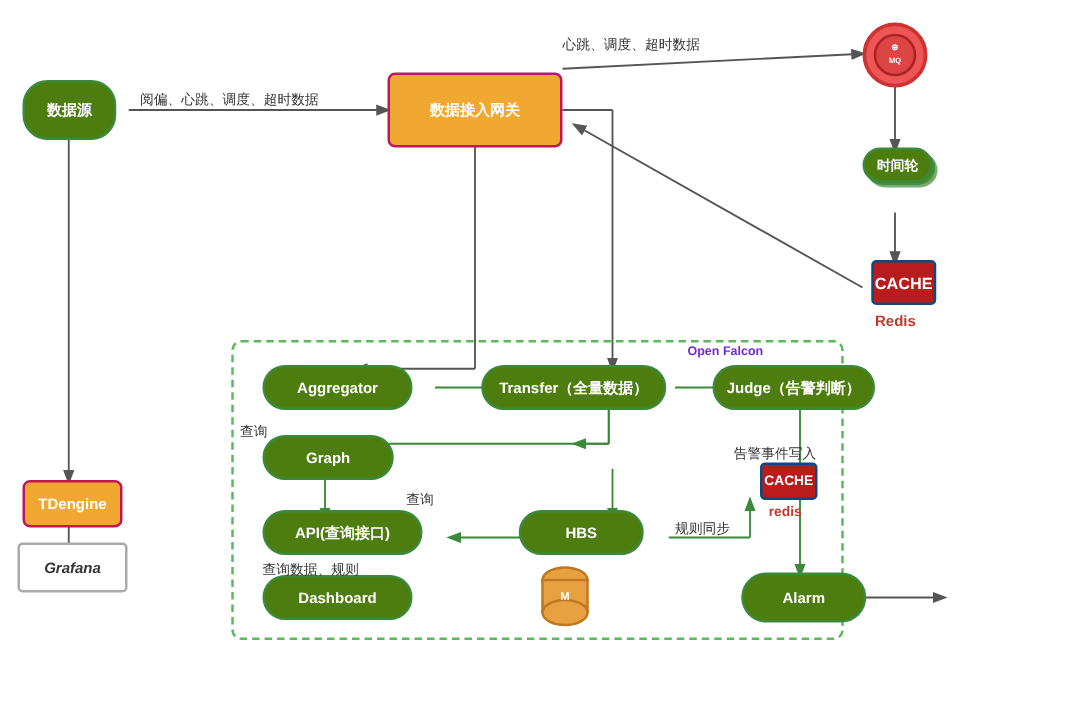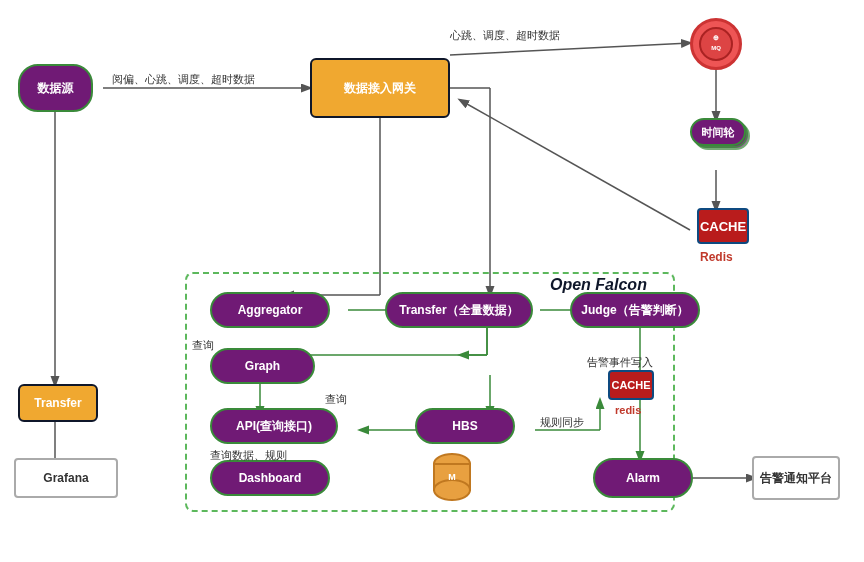--- a/index.html
+++ b/index.html
@@ -21,29 +21,29 @@
       position: absolute;
       display: flex;
       align-items: center;
       justify-content: center;
       text-align: center;
       border-radius: 6px;
       font-size: 12px;
       font-weight: bold;
     }
     .box-green {
-      background: #701a75;
+      background: #4d7c0f;
       color: white;
       border: 2px solid #3a8a3a;
       border-radius: 20px;
     }
     .box-orange {
       background: #f0a830;
       color: white;
-      border: 2px solid #0f172a;
+      border: 2px solid #be185d;
       border-radius: 6px;
     }
     .box-white {
       background: white;
       color: #333;
       border: 2px solid #aaa;
       border-radius: 4px;
     }
     .box-blue-cache {
       background: #b91c1c;
@@ -53,24 +53,23 @@
       font-size: 13px;
       font-weight: bold;
     }
     .label-text {
       position: absolute;
       font-size: 11px;
       color: #333;
     }
     .open-falcon-label {
       position: absolute;
-      color: #0f172a;
-      font-size: 16px;
-      font-weight: bold;
-      font-style: italic;
+      color: #6d28d9;
+      font-size: 10px;
+      font-weight: bold;
     }
     .open-falcon-border {
       position: absolute;
       border: 2px dashed #5cb85c;
       border-radius: 8px;
     }
     svg.arrows {
       position: absolute;
       top: 0; left: 0;
       width: 864px;
@@ -192,24 +191,24 @@
 
   <div class="box box-blue-cache" style="left:697px;top:208px;width:52px;height:36px;">
     <span>CACHE</span>
   </div>
 
   <div class="redis-text" style="left:700px;top:250px;">
     <span>Redis</span>
   </div>
 
   <div class="box box-orange" style="left:18px;top:384px;width:80px;height:38px;">
-    <span>Transfer</span>
-  </div>
-
-  <div class="box box-white" style="left:14px;top:458px;width:104px;height:40px;">
+    <span>TDengine</span>
+  </div>
+
+  <div class="box box-white" style="left:14px;top:434px;width:88px;height:40px;font-style:italic;">
     <span>Grafana</span>
   </div>
 
   <div class="open-falcon-border" style="left:185px;top:272px;width:490px;height:240px;"></div>
 
   <div class="open-falcon-label" style="left:550px;top:276px;">
     <span>Open Falcon</span>
   </div>
 
   <div class="box box-green" style="left:385px;top:292px;width:148px;height:36px;">
@@ -255,23 +254,20 @@
   </div>
 
   <div style="position:absolute;left:615px;top:404px;font-size:11px;color:#c0392b;font-weight:bold;">
     <span>redis</span>
   </div>
 
   <div class="box box-green" style="left:593px;top:458px;width:100px;height:40px;">
     <span>Alarm</span>
   </div>
 
-  <div class="box box-white" style="left:752px;top:456px;width:88px;height:44px;">
-    <span>告警通知平台</span>
-  </div>
 
   <div class="label-text" style="left:192px;top:338px;">
     <span>查询</span>
   </div>
   <div class="label-text" style="left:325px;top:392px;">
     <span>查询</span>
   </div>
   <div class="label-text" style="left:210px;top:448px;">
     <span>查询数据、规则</span>
   </div>

